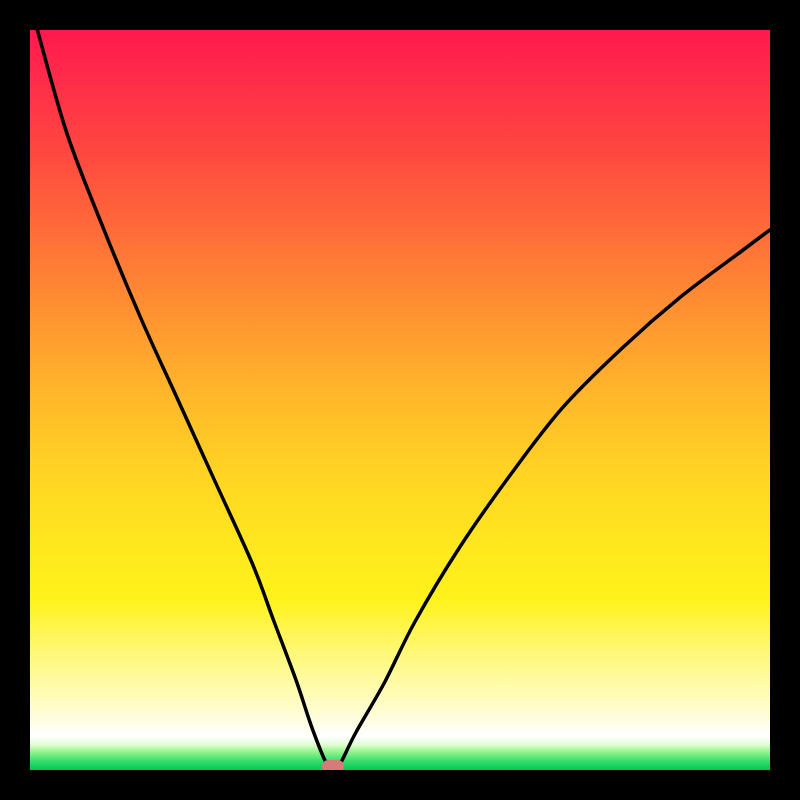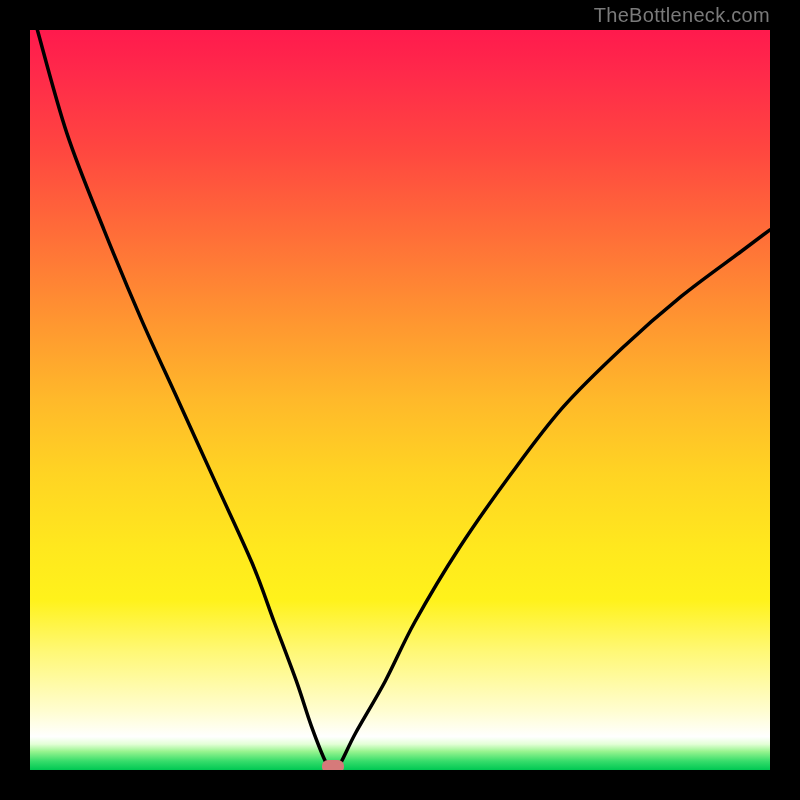--- a/index.html
+++ b/index.html
@@ -77,21 +77,20 @@
     background: #d67a7a;
     border-radius: 6px;
     z-index: 3;
   }
 </style>
 </head>
 <body>
 
 <div class="frame">
 
-  <div class="watermark">TheBottleneck.com</div>
 
   <div class="plot-area">
 
     <div class="gradient"></div>
 
     <svg class="curve-svg" viewBox="0 0 740 740" preserveAspectRatio="none">
       <path id="curve-path" fill="none" stroke="#000" stroke-width="3.5" stroke-linecap="round" stroke-linejoin="round" d="M 7.40 0.00 C 12.33 17.27, 25.90 70.30, 37.00 103.60 C 48.10 136.90, 61.67 168.97, 74.00 199.80 C 86.33 230.63, 98.67 260.23, 111.00 288.60 C 123.33 316.97, 135.67 342.87, 148.00 370.00 C 160.33 397.13, 172.67 424.27, 185.00 451.40 C 197.33 478.53, 212.13 509.37, 222.00 532.80 C 231.87 556.23, 236.80 572.27, 244.20 592.00 C 251.60 611.73, 260.23 633.93, 266.40 651.20 C 272.57 668.47, 276.27 682.03, 281.20 695.60 C 286.13 709.17, 292.30 725.20, 296.00 732.60 C 299.70 740.00, 300.93 740.00, 303.40 740.00 C 305.87 740.00, 307.10 738.77, 310.80 732.60 C 314.50 726.43, 318.20 716.57, 325.60 703.00 C 333.00 689.43, 345.33 669.70, 355.20 651.20 C 365.07 632.70, 372.47 614.20, 384.80 592.00 C 397.13 569.80, 413.17 542.67, 429.20 518.00 C 445.23 493.33, 463.73 467.43, 481.00 444.00 C 498.27 420.57, 514.30 398.37, 532.80 377.40 C 551.30 356.43, 572.27 336.70, 592.00 318.20 C 611.73 299.70, 631.47 282.43, 651.20 266.40 C 670.93 250.37, 695.60 233.10, 710.40 222.00 C 725.20 210.90, 735.07 203.50, 740.00 199.80"></path>
     </svg>
 
     <div class="marker" id="marker" style="left: 292.4px; top: 730px;"></div>

